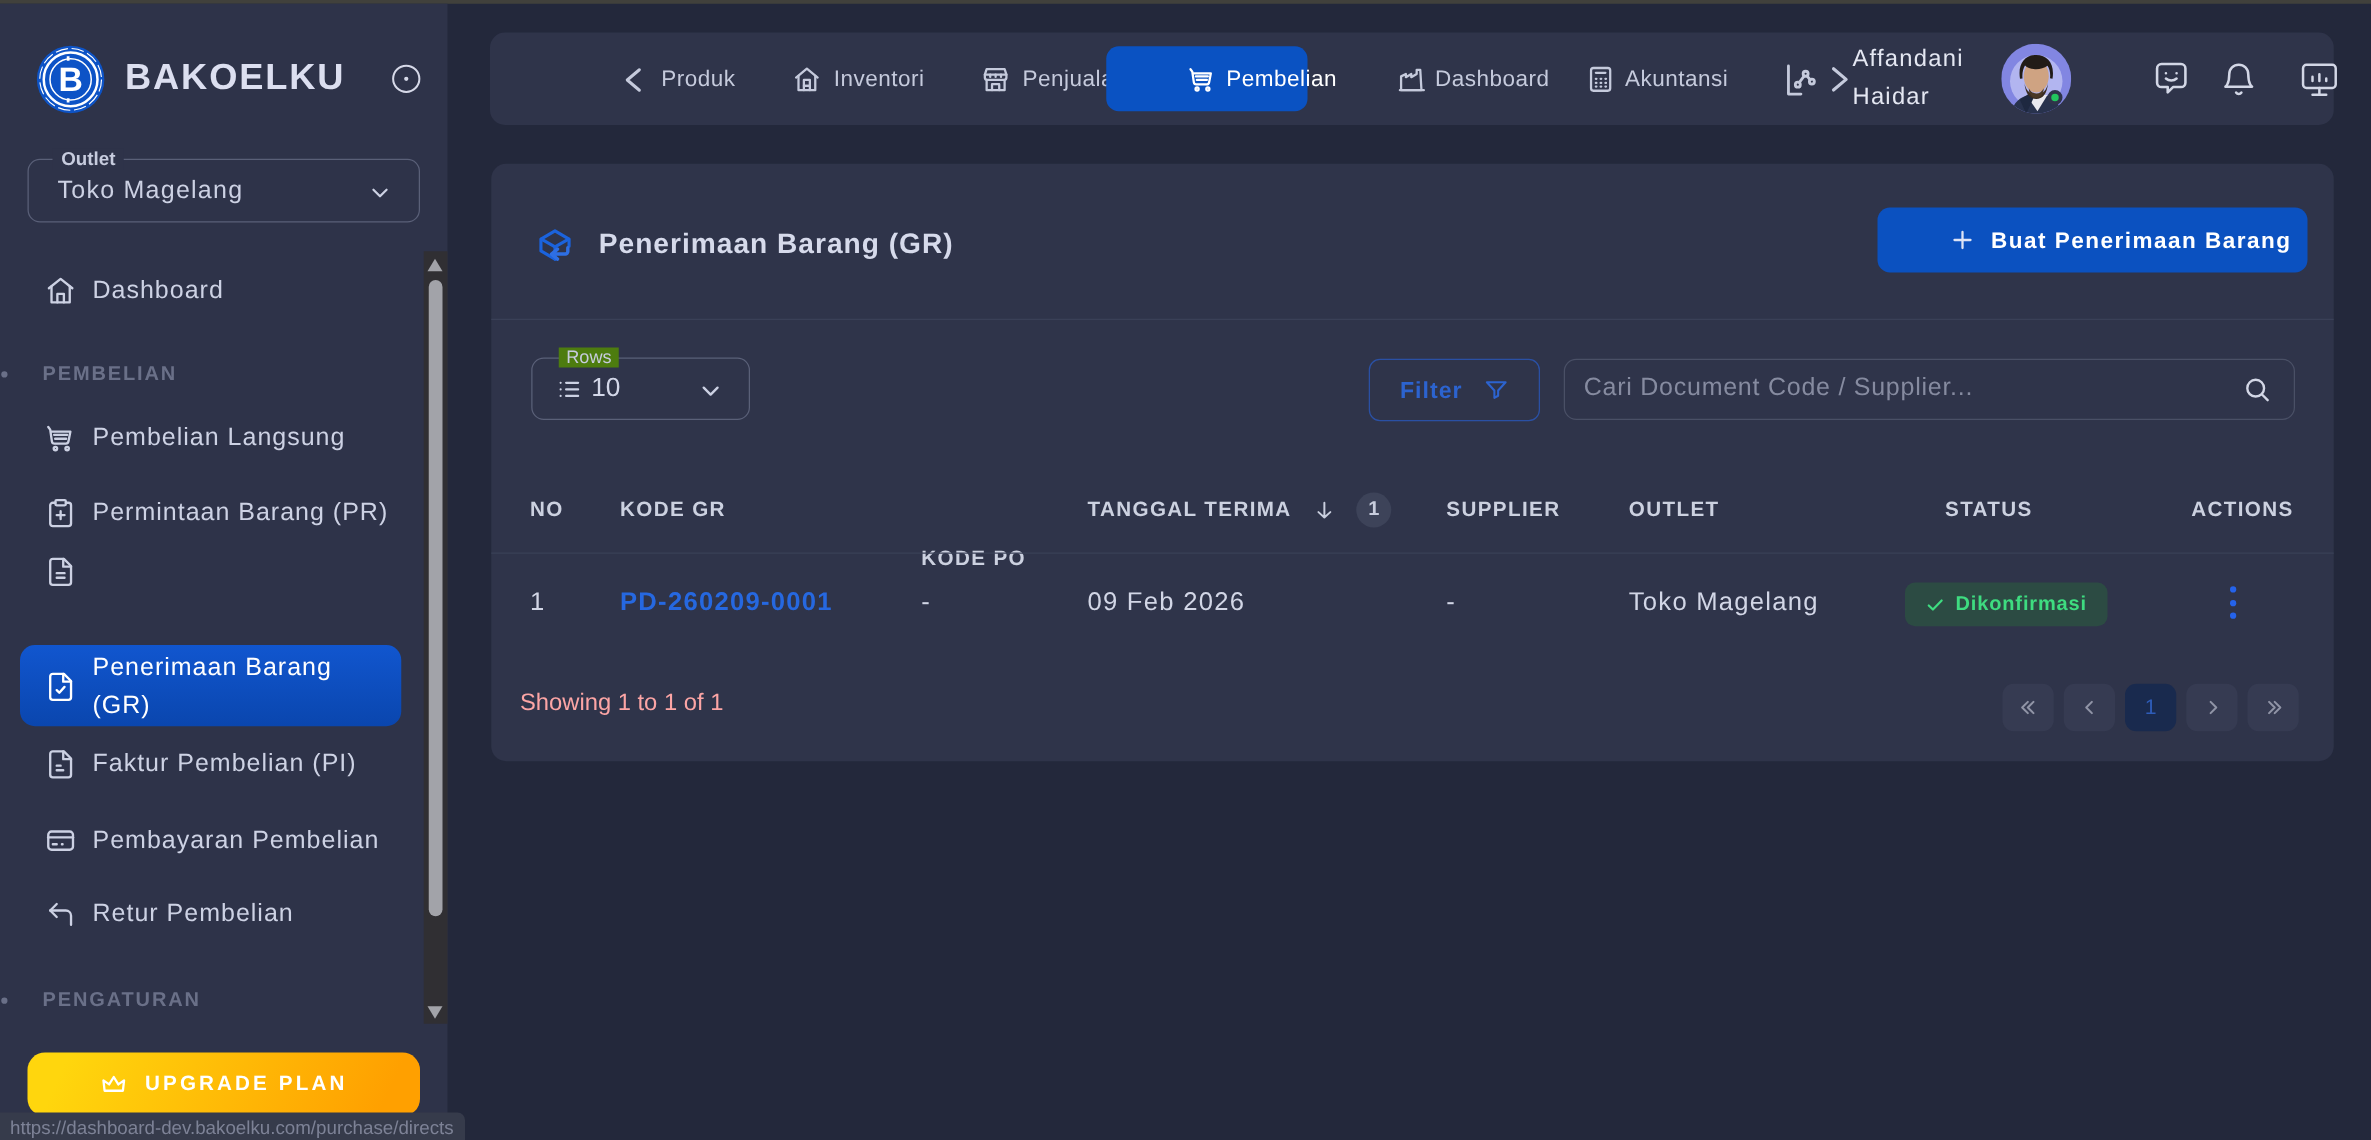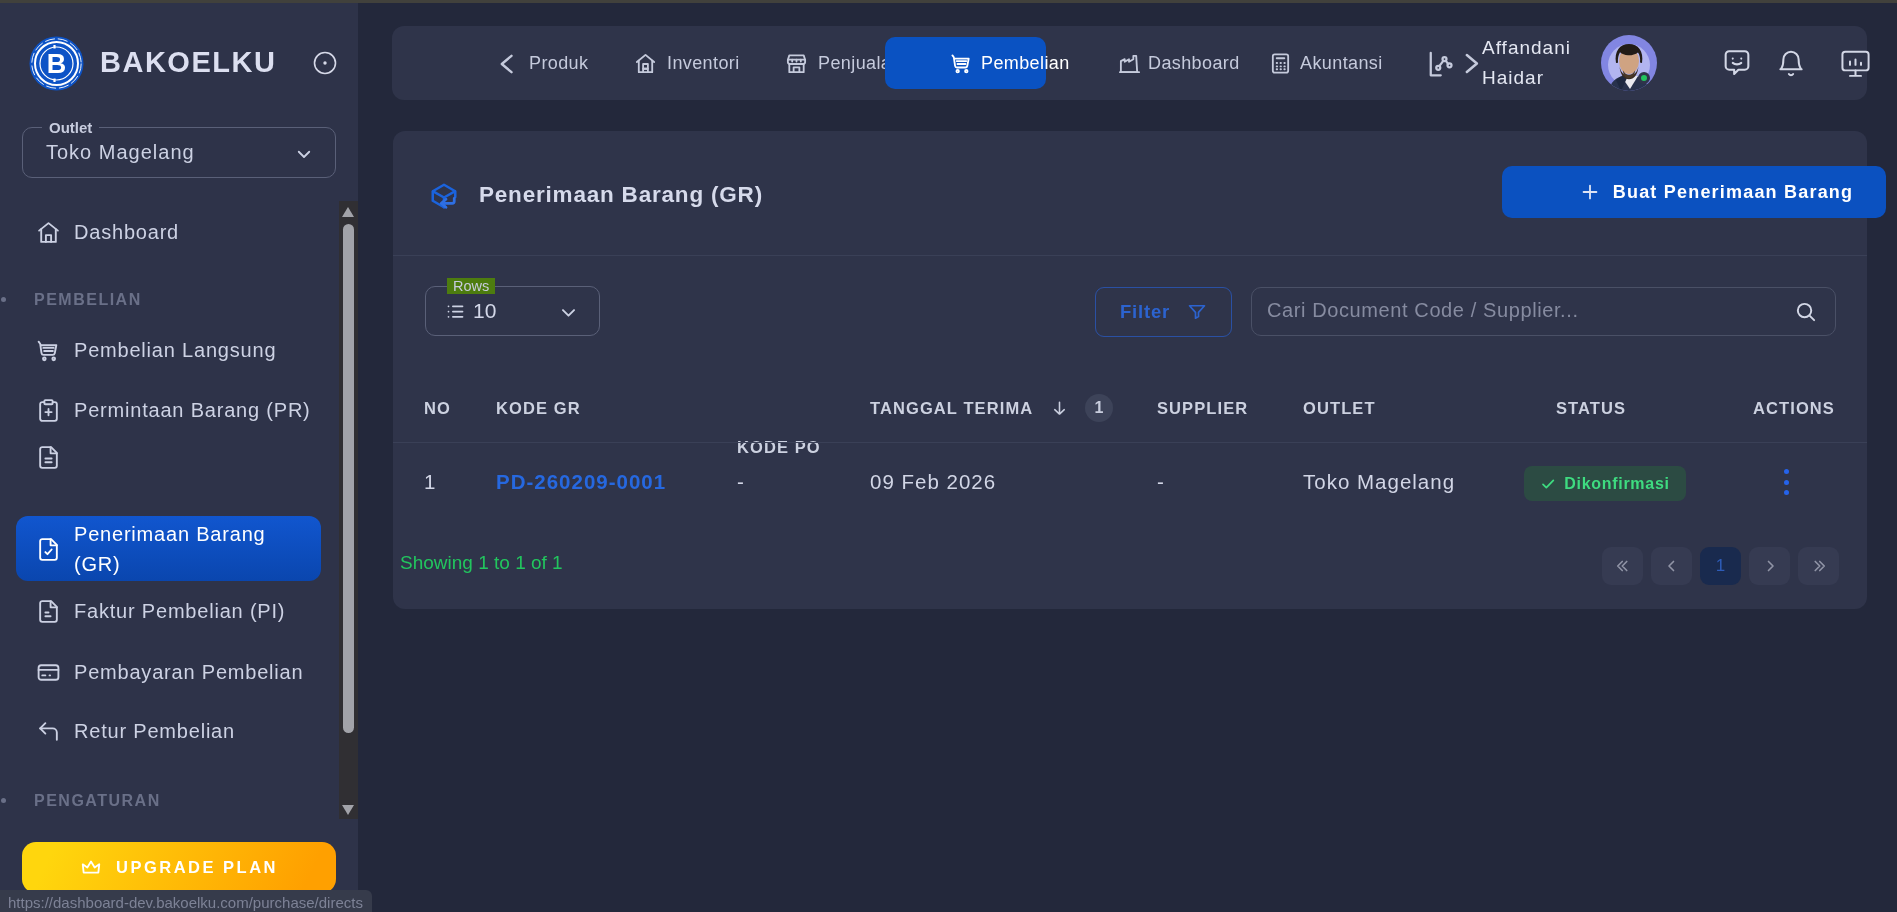--- a/index.html
+++ b/index.html
@@ -259,21 +259,21 @@
       <path d="M3.3 8.3 12 13.2l8.7-4.9"></path>
       <path d="M12 13.2V21"></path>
       <g stroke="#2e6fe4" stroke-width="2.2">
         <path d="M20.2 13.8v2.4a1.6 1.6 0 0 1-1.6 1.6h-8.1"></path>
         <path d="m13.6 14.6-3.8 3.2 3.8 3.2"></path>
       </g>
     </svg>
 </div>
 <div class="abs" style="left:479px;top:182px;font-size:22.5px;letter-spacing:.8px;font-weight:bold;color:#d6daeb;">Penerimaan Barang (GR)</div>
 
-<div class="abs" style="left:1502px;top:166px;width:384px;height:52px;border-radius:10px;background:#0b51c0;display:flex;align-items:center;justify-content:center;gap:12px;padding-left:44px;">
+<div class="abs" style="left:1502px;top:166px;width:344px;height:52px;border-radius:10px;background:#0b51c0;display:flex;align-items:center;justify-content:center;gap:12px;padding-left:44px;">
   <svg width="22" height="22" viewBox="0 0 24 24" fill="none" stroke="#dde3f5" stroke-width="2" stroke-linecap="round">
       <path d="M12 5v14M5 12h14"></path>
     </svg>
   <span style="color:#ffffff;font-weight:bold;font-size:18px;letter-spacing:1.2px;">Buat Penerimaan Barang</span>
 </div>
 
 <div class="abs" style="left:393px;top:255px;width:1474px;height:1px;background:#3a4057;"></div>
 
 <div class="abs" style="left:425px;top:286px;width:175px;height:50px;border:1px solid #5a6078;border-radius:10px;"></div>
 <div class="abs" style="left:447px;top:278px;background:#4d7c0f;padding:0 6px;font-size:14.5px;font-weight:normal;color:#c7ccde;">Rows</div>
@@ -334,21 +334,21 @@
       <path d="m4.5 12.5 5 5L20 6.5"></path>
     </svg>
   <span style="color:#3edc80;font-size:16px;font-weight:bold;letter-spacing:.7px;">Dikonfirmasi</span>
 </div>
 <div class="abs" style="left:1784px;top:469px;width:5px;height:26px;display:flex;flex-direction:column;justify-content:space-between;">
   <div style="width:5px;height:5px;border-radius:50%;background:#2563eb;"></div>
   <div style="width:5px;height:5px;border-radius:50%;background:#2563eb;"></div>
   <div style="width:5px;height:5px;border-radius:50%;background:#2563eb;"></div>
 </div>
 
-<div class="abs" style="left:400px;top:552px;font-size:19px;color:#22c55e;">Showing 1 to 1 of 1</div>
+<div class="abs" style="left:416px;top:552px;font-size:19px;color:#fca5a5;">Showing 1 to 1 of 1</div>
 
 <div class="pgbtn" style="left:1602px;">
     <svg width="18" height="18" viewBox="0 0 24 24" fill="none" stroke="#9094a6" stroke-width="2.2" stroke-linecap="round" stroke-linejoin="round">
       <path d="m17 6-6 6 6 6M11 6l-6 6 6 6"></path>
     </svg>
   </div>
 <div class="pgbtn" style="left:1651px;">
     <svg width="18" height="18" viewBox="0 0 24 24" fill="none" stroke="#9094a6" stroke-width="2.2" stroke-linecap="round" stroke-linejoin="round">
       <path d="m14 6-6 6 6 6"></path>
     </svg>

